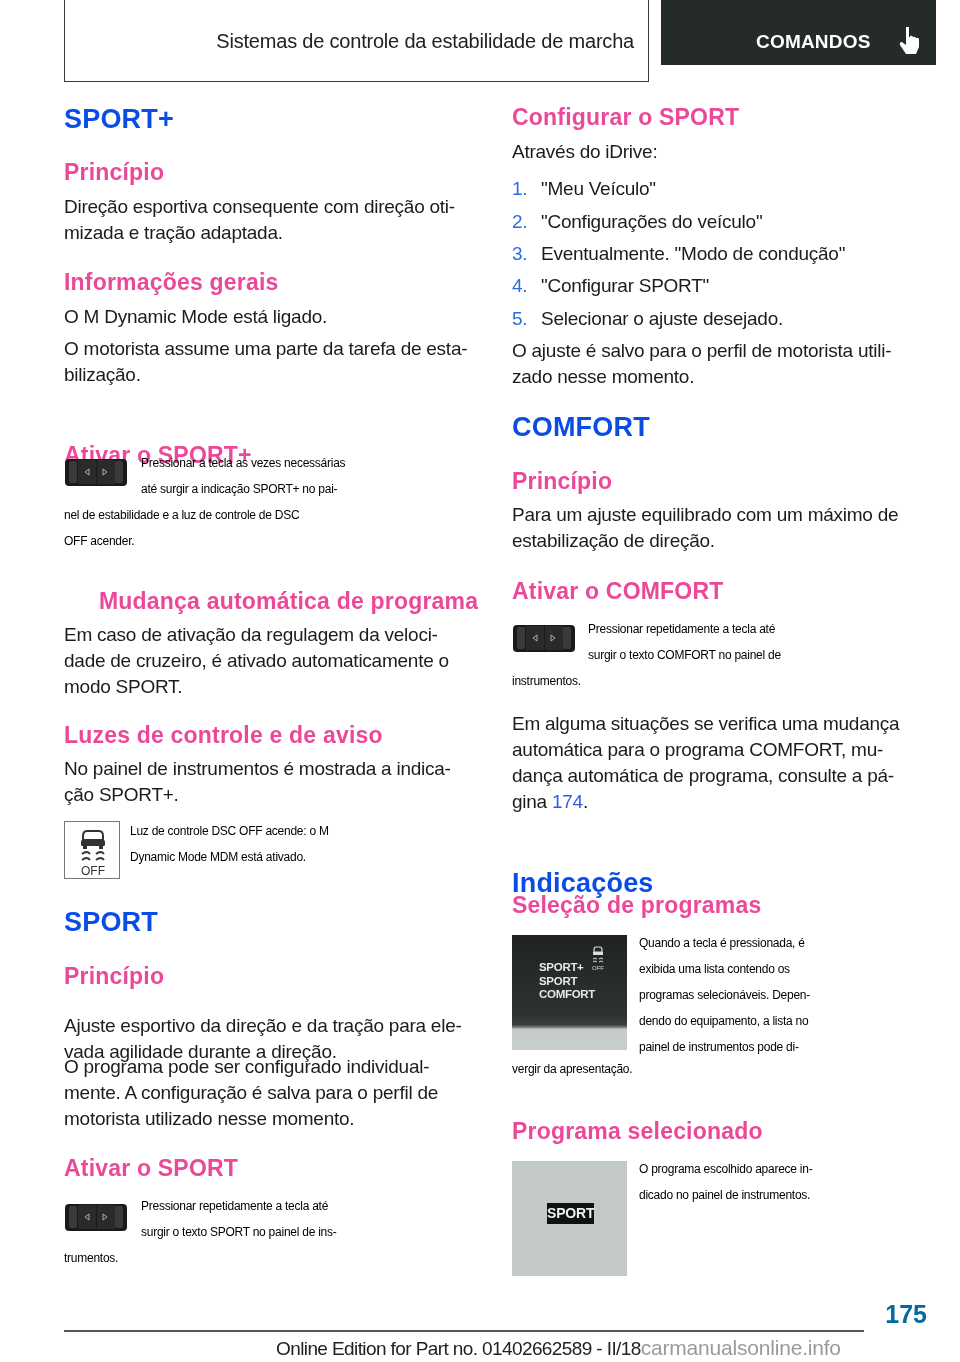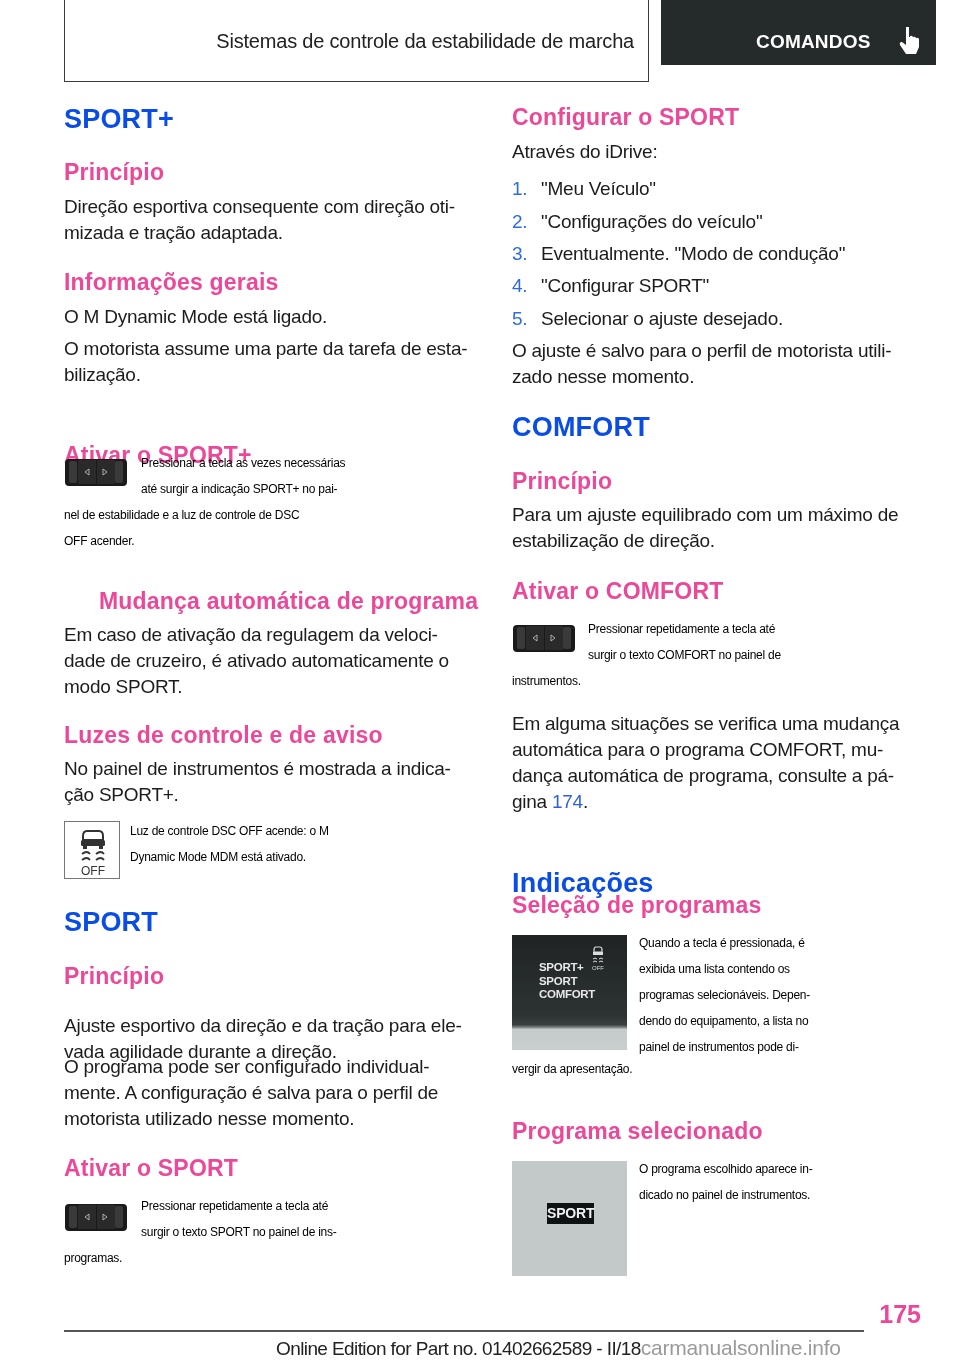--- a/index.html
+++ b/index.html
@@ -51,21 +51,21 @@
   .panel-sel {
     position: absolute; left: 512px; top: 1161px; width: 115px; height: 115px;
     background: #c3c9c9;
   }
   .panel-sel .tag {
     position: absolute; left: 35px; top: 42px; width: 47px; height: 21px; background: #0f1212;
     color: #f0f0f0; font-size: 14px; font-weight: bold; text-align: center; line-height: 21px; letter-spacing: -0.2px;
   }
 
   
-  .page-num { position: absolute; right: 39px; top: 1300px; font-size: 25px; font-weight: bold; color: #ec4899; }
+  .page-num { position: absolute; right: 33px; top: 1300px; font-size: 25px; font-weight: bold; color: #0369a1; }
   .footer-rule { position: absolute; left: 64px; top: 1330px; width: 800px; height: 2px; background: #555; }
   .footer-text { position: absolute; left: 276px; top: 1336px; font-size: 19px; color: #222; letter-spacing: -0.6px; white-space: nowrap; }
   .footer-text .wm { color: #9a9a9a; font-size: 21px; letter-spacing: -0.2px; }
 </style>
 </head>
 <body>
 
 <div class="hdr-left">
   <span class="title">Sistemas de controle da estabilidade de marcha</span>
 </div>
@@ -158,21 +158,21 @@
   <rect x="14" y="4" width="18" height="24" fill="#2a2a2a"></rect>
   <rect x="33" y="4" width="18" height="24" fill="#2a2a2a"></rect>
   <path d="M25 13 l-4 3 l4 3 z" fill="none" stroke="#ccc" stroke-width="0.8"></path>
   <path d="M39 13 l4 3 l-4 3 z" fill="none" stroke="#ccc" stroke-width="0.8"></path>
 </svg>
 <div class="indent-p" style="left:141px; top:1193px;">
   <div>Pressionar repetidamente a tecla até</div>
   <div>surgir o texto SPORT no painel de ins-</div>
 </div>
 <div class="indent-p" style="left:64px; top:1245px;">
-  <div>programas.</div>
+  <div>trumentos.</div>
 </div>
 
 <div class="h2" style="left:512px; top:104px;">Configurar o SPORT</div>
 <div class="p" style="left:512px; top:139px;">Através do iDrive:</div>
 
 <div class="ol-item" style="left:512px; top:176px;">
   <span class="ol-num">1.</span><span>"Meu Veículo"</span>
 </div>
 <div class="ol-item" style="left:512px; top:209px;">
   <span class="ol-num">2.</span><span>"Configurações do veículo"</span>

